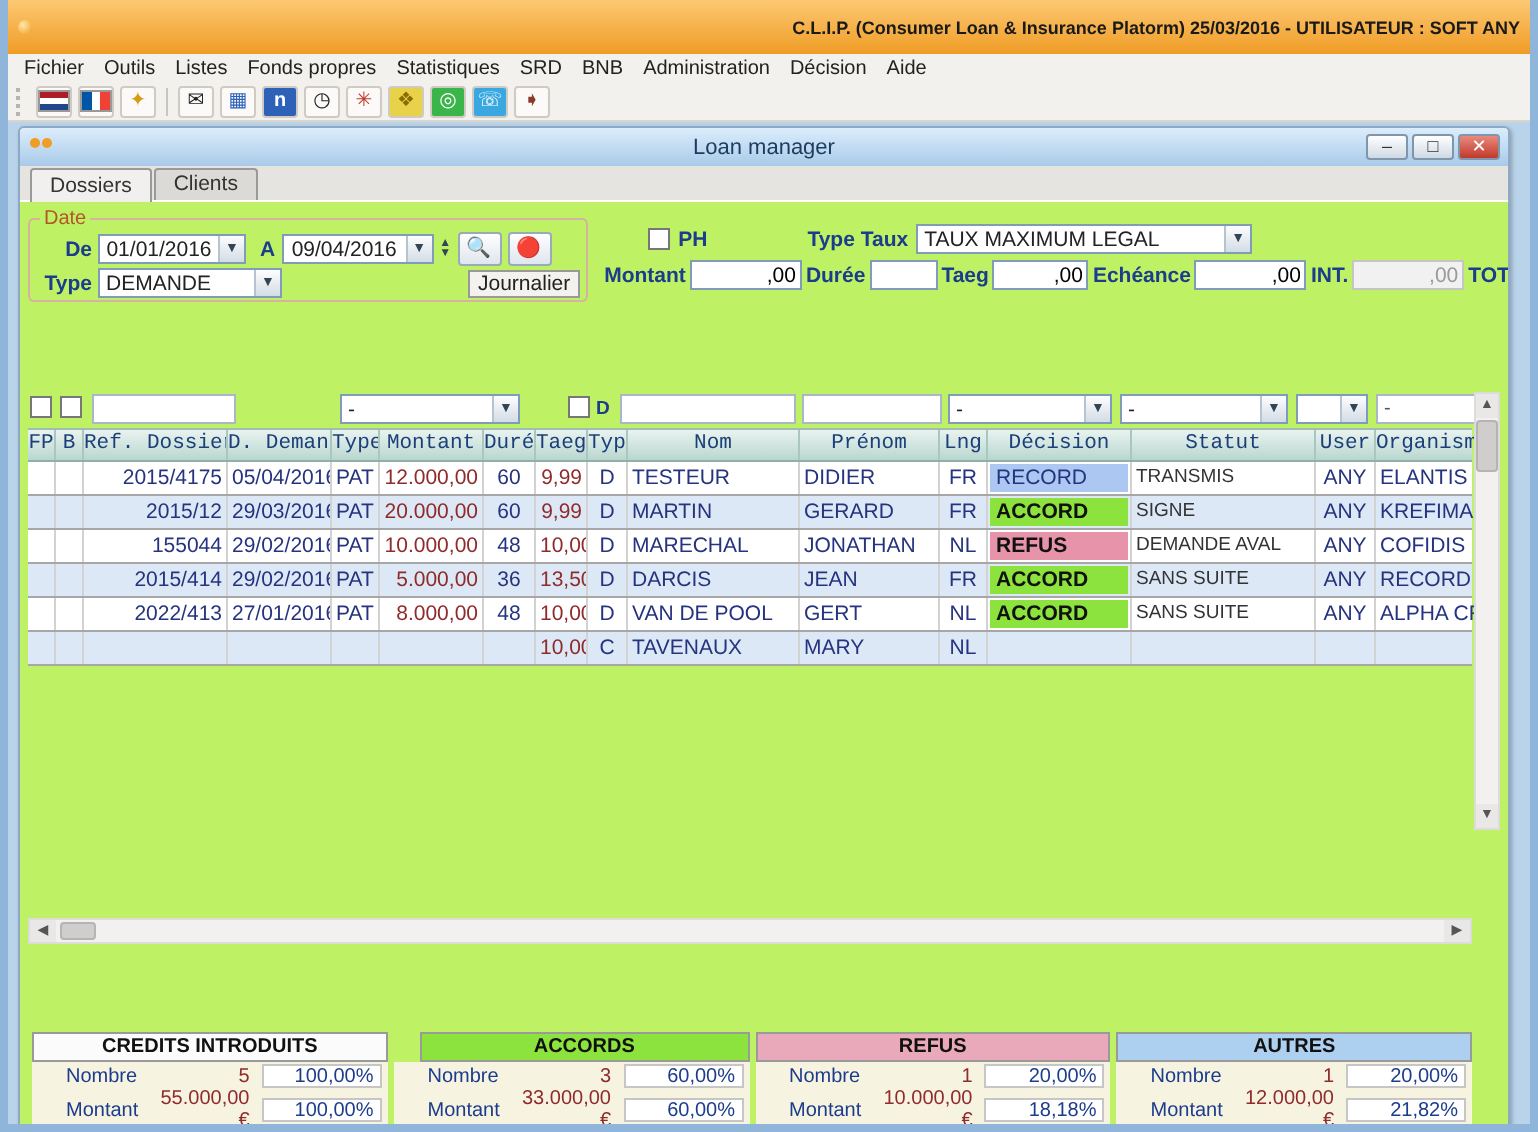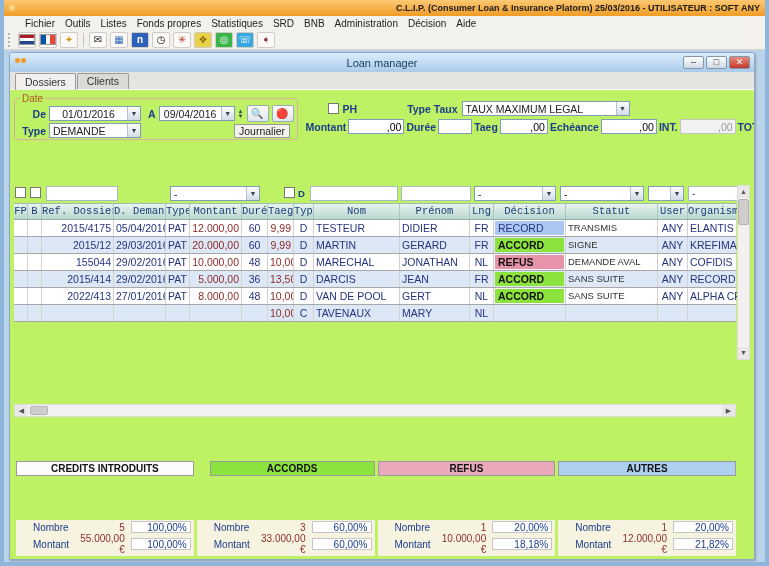--- a/index.html
+++ b/index.html
@@ -1,25 +1,25 @@
 <!DOCTYPE html>
 <html><head>
 <meta charset="utf-8">
 <style>
   html,body{margin:0;padding:0;background:#777;}
   *{box-sizing:border-box;}
   .window{position:relative;width:769px;height:566px;background:#b9d4ea;
     border-left:4px solid #8fb6da;border-right:4px solid #8fb6da;border-bottom:4px solid #8fb6da;
     font-family:"Liberation Sans","DejaVu Sans",sans-serif;color:#222;overflow:hidden;}
   
-  .titlebar{height:16px;background:linear-gradient(#fdc873,#ef9c25);display:flex;align-items:center;padding:0 5px;font-size:9px;font-weight:bold;color:#1a1a1a;gap:33px;}
+  .titlebar{height:27px;background:linear-gradient(#fdc873,#ef9c25);display:flex;align-items:center;padding:0 5px;font-size:9px;font-weight:bold;color:#1a1a1a;gap:33px;}
   .app-dot{width:7px;height:7px;border-radius:50%;background:radial-gradient(circle at 35% 35%,#ffe9a8,#f09a1e);margin-right:6px;}
   .titlebar .t{margin-left:auto;white-space:nowrap;}
   
-  .menubar{height:14px;background:#f3f1ee;display:flex;align-items:center;font-size:10px;padding-left:16px;}
+  .menubar{height:14px;background:#f3f1ee;display:flex;align-items:center;font-size:10px;padding-left:3px;}
   .menu-item{padding:0 5px;cursor:default;}
   
   .toolbar{height:20px;background:#f3f1ee;border-bottom:1px solid #d9d5cd;display:flex;align-items:center;padding-left:4px;gap:3px;}
   .grip{width:3px;height:14px;border-left:2px dotted #b9b5ad;margin-right:4px;}
   .tbtn{width:18px;height:16px;border:1px solid #cfcbc3;border-radius:2px;background:#fbfaf8;display:flex;align-items:center;justify-content:center;font-size:10px;line-height:1;overflow:hidden;}
   .sep{width:1px;height:14px;background:#c9c5bd;margin:0 2px;}
   .flag{display:flex;width:16px;height:11px;border:1px solid #999;}
   .flag-nl{flex-direction:column;}
   .flag-nl div{flex:1;}
   .flag-fr div{flex:1;}
@@ -91,21 +91,21 @@
   .hthumb{flex:0 0 18px;height:9px;background:#cfcecd;border:1px solid #b5b4b2;border-radius:2px;margin-left:2px;}
   .htrack{flex:1;}
   
   .summary{flex:0 0 45px;display:flex;gap:3px;padding:0 14px 1px 2px;}
   .panel{flex:1;display:flex;flex-direction:column;}
   .panel-h{flex:0 0 14px;border:1px solid #9a9a9a;text-align:center;font-size:10px;font-weight:bold;line-height:13px;color:#111;}
   .panel-credits .panel-h{background:#fbfbfb;}
   .panel-accords .panel-h{background:#8de33d;margin-left:13px;}
   .panel-refus .panel-h{background:#e9a9ba;}
   .panel-autres .panel-h{background:#aed0f0;}
-  .panel-b{flex:1;background:#f7f3e1;padding:1px 3px;display:flex;flex-direction:column;justify-content:space-between;margin-top:44px;}
+  .panel-b{flex:1;background:#f7f3e1;padding:1px 3px;display:flex;flex-direction:column;justify-content:space-between;}
   .sumrow{display:grid;grid-template-columns:56px 1fr 60px;align-items:center;font-size:10px;}
   .sumrow .sl{color:#1c3c8c;padding-left:14px;}
   .sumrow .sv{color:#8f2b2b;text-align:right;padding-right:6px;}
   .sumrow .sp{background:#fff;border:1px solid #c6c6c6;color:#1c3c8c;text-align:right;padding:0 3px;height:12px;line-height:11px;}
 </style>
 </head>
 <body>
 
 <div class="window">
 
@@ -177,21 +177,21 @@
         <div class="tab">Clients</div>
       </div>
 
       <div class="content">
 
         <div class="filters">
           <fieldset class="dategroup">
             <legend>Date</legend>
             <div class="frow">
               <span class="lbl" style="width:26px;text-align:right">De</span>
-              <div class="combo" style="width:92px">
+              <div class="combo" style="width:74px">
                 <span class="v" style="text-align:center">01/01/2016</span>
                 <span class="a">▼</span>
               </div>
               <span class="lbl" style="margin-left:4px">A</span>
               <div class="combo" style="width:76px">
                 <span class="v" style="text-align:center">09/04/2016</span>
                 <span class="a">▼</span>
               </div>
               <span class="spin">▲<br>▼</span>
               <span class="mini-btn">🔍</span>

